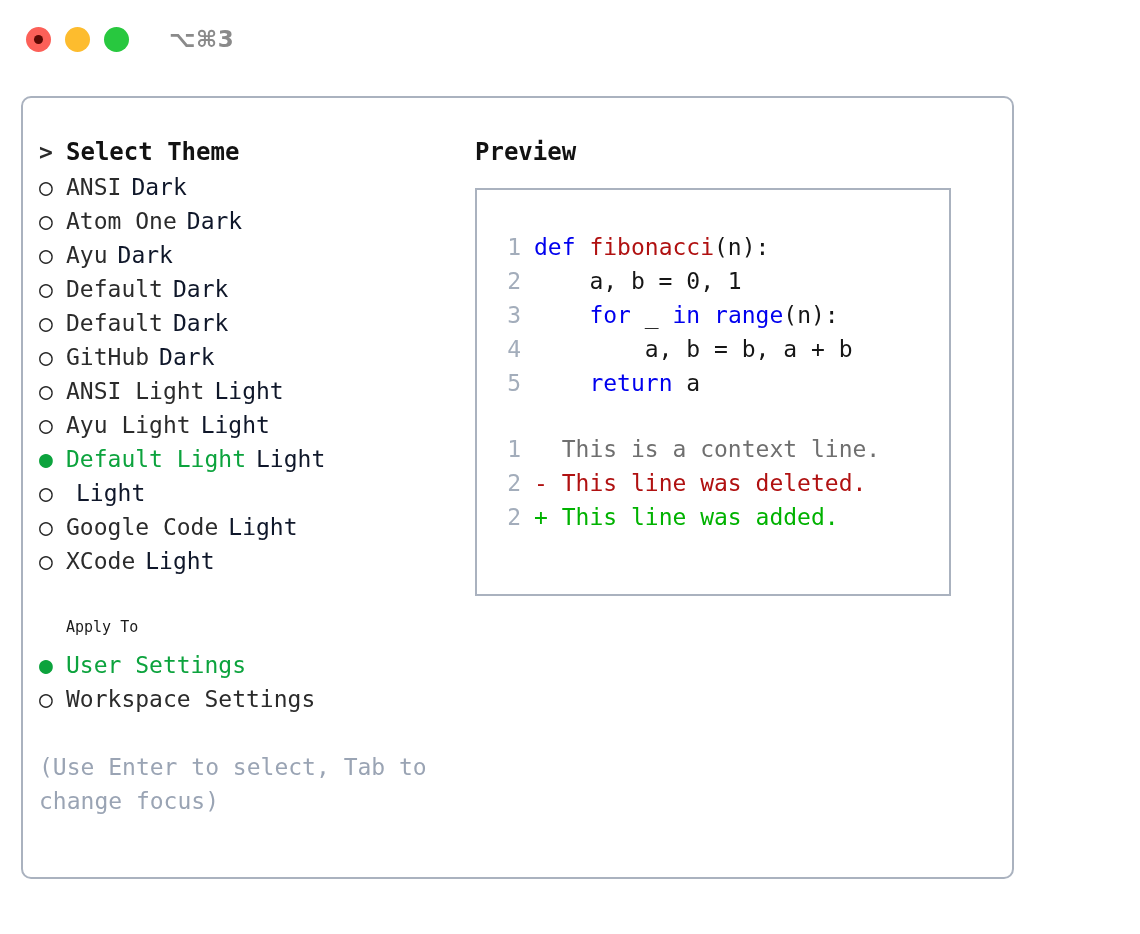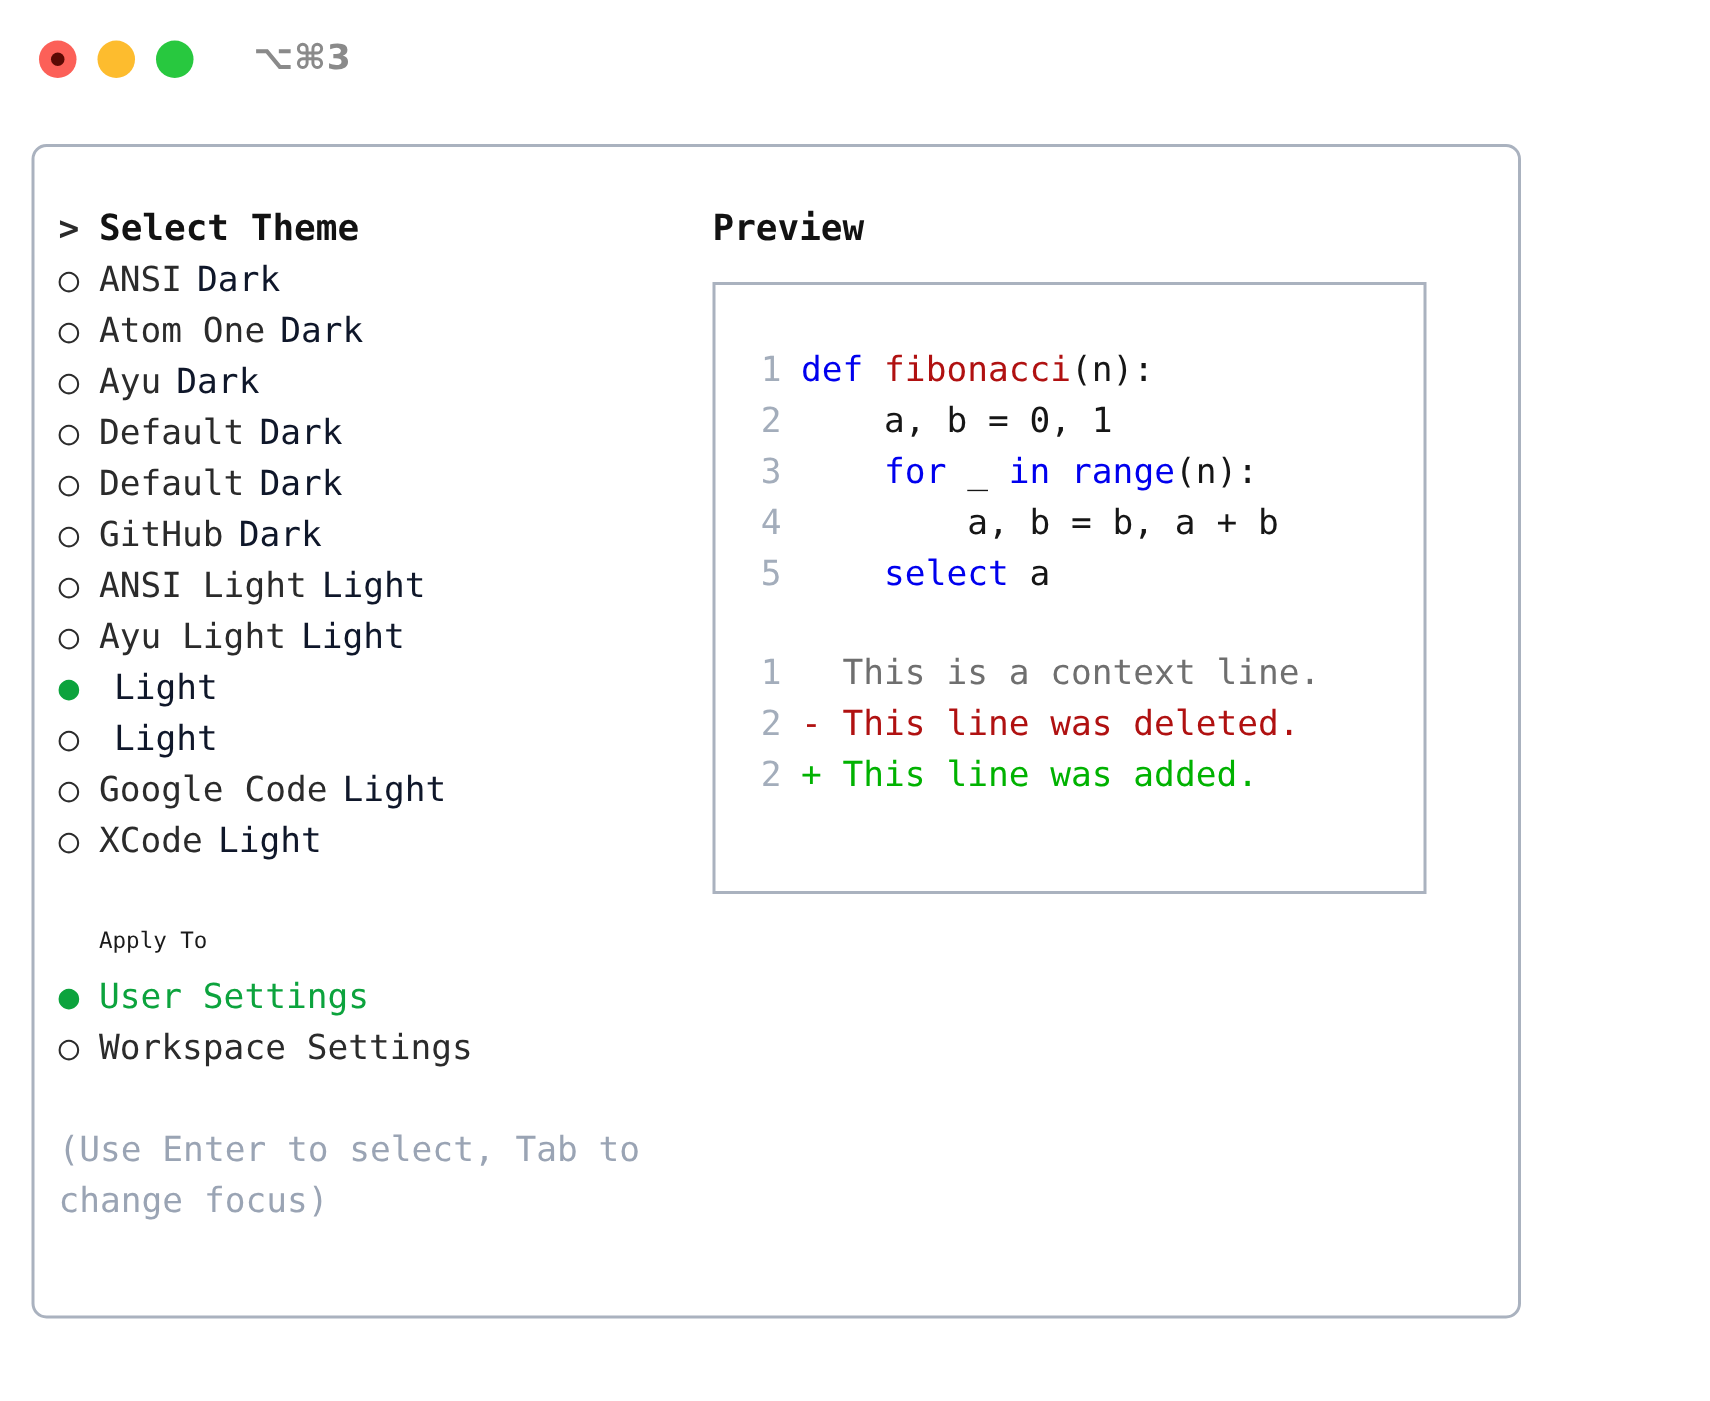--- a/index.html
+++ b/index.html
@@ -214,21 +214,21 @@
 
         <div id="theme-items">
             <div class="row"><span class="marker">○</span><span class="label">ANSI</span><span class="suffix">Dark</span></div>
             <div class="row"><span class="marker">○</span><span class="label">Atom One</span><span class="suffix">Dark</span></div>
             <div class="row"><span class="marker">○</span><span class="label">Ayu</span><span class="suffix">Dark</span></div>
             <div class="row"><span class="marker">○</span><span class="label">Default</span><span class="suffix">Dark</span></div>
             <div class="row"><span class="marker">○</span><span class="label">Default</span><span class="suffix">Dark</span></div>
             <div class="row"><span class="marker">○</span><span class="label">GitHub</span><span class="suffix">Dark</span></div>
             <div class="row"><span class="marker">○</span><span class="label">ANSI Light</span><span class="suffix">Light</span></div>
             <div class="row"><span class="marker">○</span><span class="label">Ayu Light</span><span class="suffix">Light</span></div>
-            <div class="row"><span class="marker marker-dot-filled">●</span><span class="suffix">Light</span></div>
+            <div class="row"><span class="marker marker-dot-filled">●</span><span class="label selected">Default Light</span><span class="suffix">Light</span></div>
             <div class="row"><span class="marker">○</span><span class="suffix">Light</span></div>
             <div class="row"><span class="marker">○</span><span class="label">Google Code</span><span class="suffix">Light</span></div>
             <div class="row"><span class="marker">○</span><span class="label">XCode</span><span class="suffix">Light</span></div>
           </div>
 
         <div class="spacer-lg"></div>
 
         <div class="row">
           <span class="marker"></span>
           <span class="section-title">Apply To</span>
@@ -245,21 +245,21 @@
       </div>
 
       <div class="right-col">
         <div class="preview-title">Preview</div>
         <div class="preview-box">
           <div id="code-lines">
               <div class="code-line"><span class="lineno">1</span><span class="tok-kw">def </span><span class="tok-fn">fibonacci</span><span class="tok-plain">(n):</span></div>
               <div class="code-line"><span class="lineno">2</span><span class="tok-plain">    a, b = 0, 1</span></div>
               <div class="code-line"><span class="lineno">3</span><span class="tok-plain">    </span><span class="tok-kw">for</span><span class="tok-plain"> _ </span><span class="tok-kw">in</span><span class="tok-plain"> </span><span class="tok-kw">range</span><span class="tok-plain">(n):</span></div>
               <div class="code-line"><span class="lineno">4</span><span class="tok-plain">        a, b = b, a + b</span></div>
-              <div class="code-line"><span class="lineno">5</span><span class="tok-plain">    </span><span class="tok-kw">select</span><span class="tok-plain"> a</span></div>
+              <div class="code-line"><span class="lineno">5</span><span class="tok-plain">    </span><span class="tok-kw">return</span><span class="tok-plain"> a</span></div>
             </div>
           <div class="diff-gap"></div>
           <div id="diff-lines">
               <div class="code-line"><span class="lineno">1</span><span class="diff-context"> </span><span class="diff-context"> This is a context line.</span></div>
               <div class="code-line"><span class="lineno">2</span><span class="diff-del">-</span><span class="diff-del"> This line was deleted.</span></div>
               <div class="code-line"><span class="lineno">2</span><span class="diff-add">+</span><span class="diff-add"> This line was added.</span></div>
             </div>
         </div>
       </div>
 

